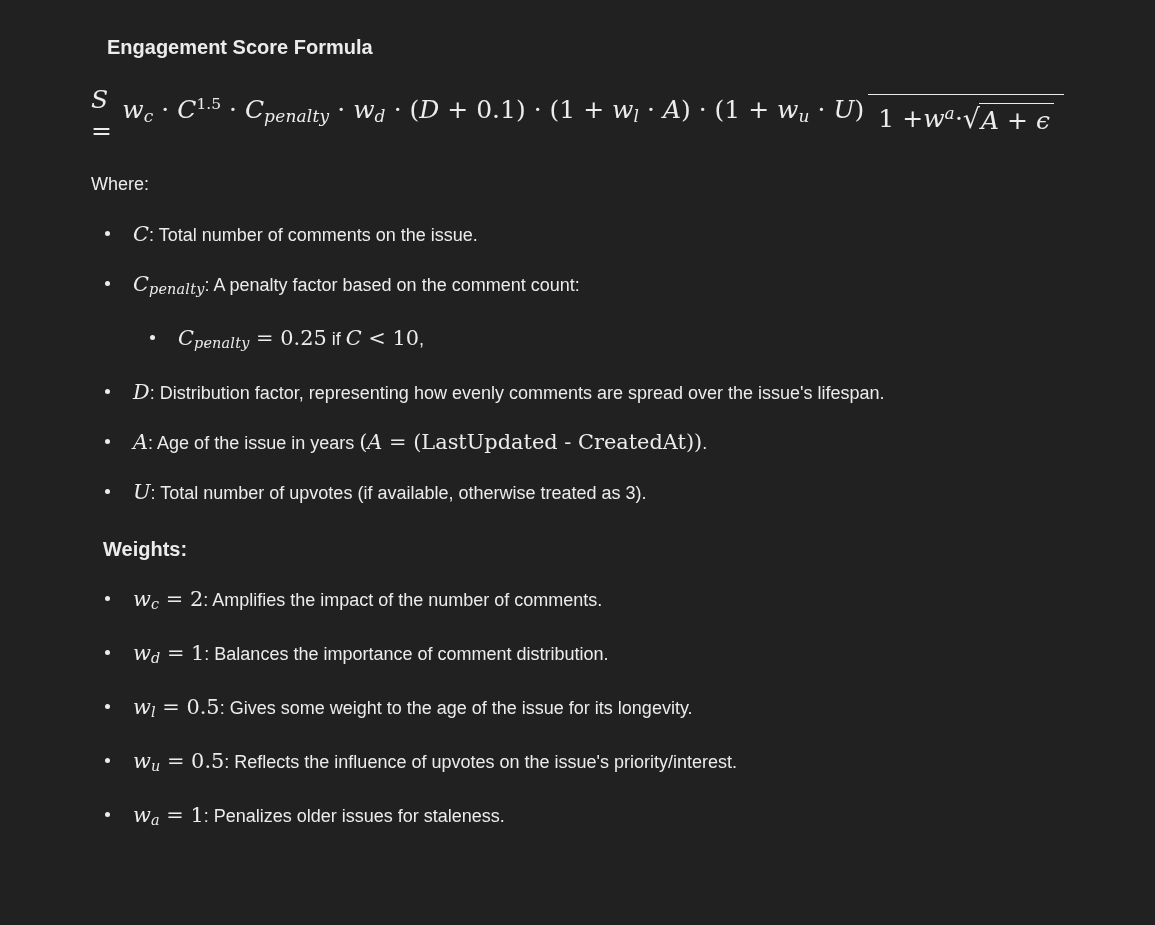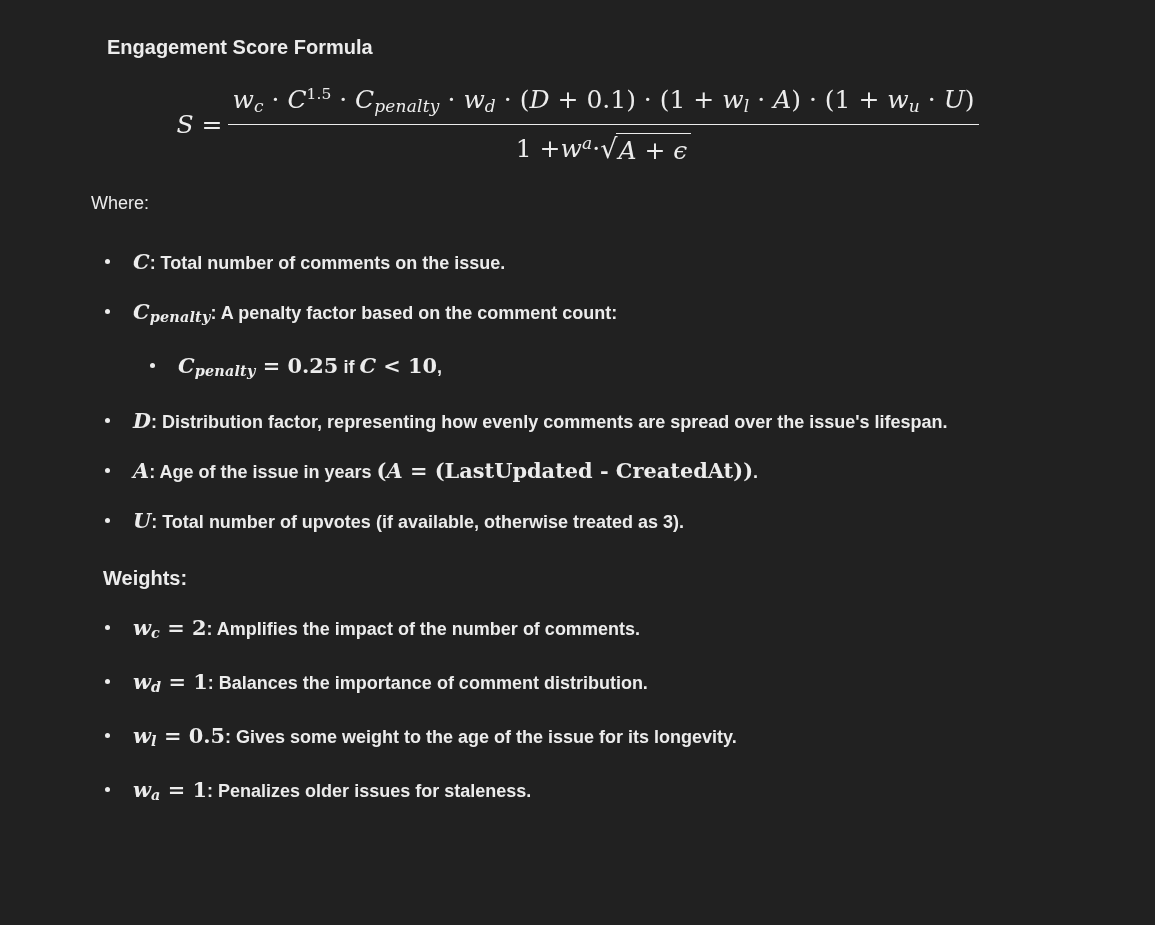--- a/index.html
+++ b/index.html
@@ -43,21 +43,21 @@
     margin: 25px 0 24px 0;
     display: flex;
     justify-content: center;
     align-items: center;
     font-size: 25px;
     line-height: 1.25;
   }
   .formula-lhs { margin-right: 6px; }
   .frac {
     display: inline-flex;
-    flex-direction: column;
+    flex-direction: row;
     align-items: flex-start;
     text-align: center;
   }
   .frac .num {
     padding: 0 4px 7px 4px;
     white-space: nowrap;
   }
   .frac .den {
     border-top: 1.6px solid var(--text);
     padding: 8px 10px 0 10px;
@@ -73,37 +73,36 @@
     line-height: 1.15;
     margin-right: -1px;
   }
   .radicand {
     display: inline-block;
     border-top: 1.6px solid var(--text);
     padding: 1px 4px 0 2px;
   }
   
   .where-label {
-    margin: 0 0 33px 0;
+    margin: 0 0 24px 0;
     line-height: 26px;
   }
   ul.bullet-list {
     list-style: none;
     margin: 0;
     padding: 0 0 0 42px;
   }
   ul.bullet-list.sub {
     padding-left: 45px;
     margin-top: 23px;
   }
   ul.bullet-list li {
     position: relative;
     line-height: 26px;
     margin: 0 0 23px 0;
-    font-weight: bold;
   }
   ul.bullet-list li::before {
     content: "";
     position: absolute;
     left: -28px;
     top: 10px;
     width: 5px;
     height: 5px;
     border-radius: 50%;
     background: var(--text);
@@ -147,16 +146,17 @@
       <li><span><span class="seg-i">A</span><span class="seg-t">: Age of the issue in years </span><span class="seg-m">(</span><span class="seg-i">A</span><span class="seg-m"> = (LastUpdated - CreatedAt))</span><span class="seg-t">.</span></span></li>
       <li><span><span class="seg-i">U</span><span class="seg-t">: Total number of upvotes (if available, otherwise treated as 3).</span></span></li>
     </ul>
 
   <h3 class="heading weights-heading">Weights:</h3>
 
   <ul class="bullet-list">
       <li><span><span class="seg-i">w</span><span class="seg-is">c</span><span class="seg-m"> = 2</span><span class="seg-t">: Amplifies the impact of the number of comments.</span></span></li>
       <li><span><span class="seg-i">w</span><span class="seg-is">d</span><span class="seg-m"> = 1</span><span class="seg-t">: Balances the importance of comment distribution.</span></span></li>
       <li><span><span class="seg-i">w</span><span class="seg-is">l</span><span class="seg-m"> = 0.5</span><span class="seg-t">: Gives some weight to the age of the issue for its longevity.</span></span></li>
+      <li><span><span class="seg-i">w</span><span class="seg-is">u</span><span class="seg-m"> = 0.5</span><span class="seg-t">: Reflects the influence of upvotes on the issue's priority/interest.</span></span></li>
       <li><span><span class="seg-i">w</span><span class="seg-is">a</span><span class="seg-m"> = 1</span><span class="seg-t">: Penalizes older issues for staleness.</span></span></li>
     </ul>
 
 </div>
 
 </body></html>

